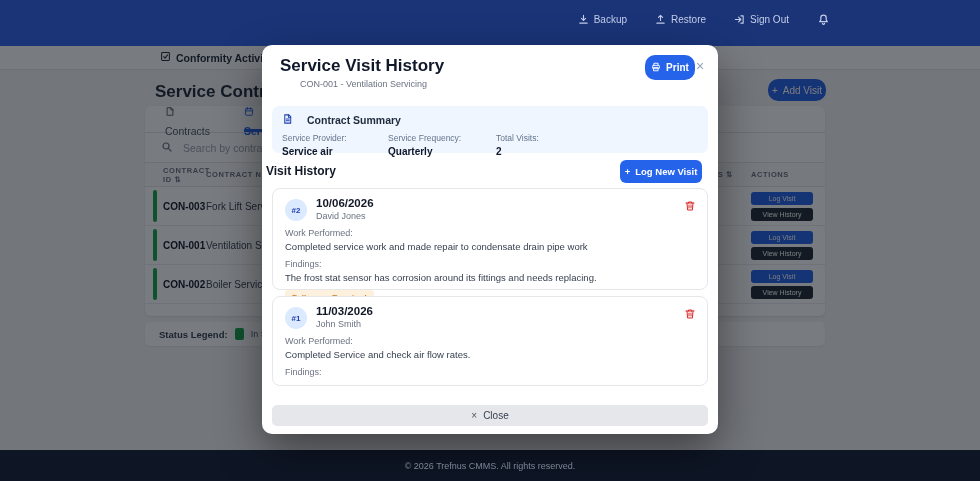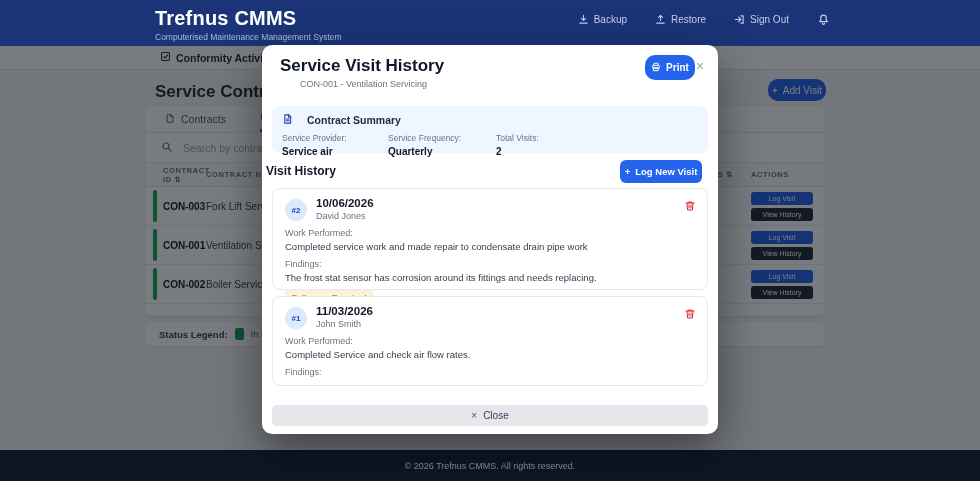--- a/index.html
+++ b/index.html
@@ -20,21 +20,21 @@
   .nav-item { display:flex; align-items:center; gap:5px; font-size:10.5px; font-weight:600; color:#1f2937; }
 
   
   .main { position:absolute; top:70px; left:0; width:980px; height:380px; background:#f3f4f6; z-index:1; }
   .page-title { position:absolute; left:155px; top:12px; font-size:17px; font-weight:800; color:#1f2937; }
   .btn-blue { background:#2563eb; color:#fff; border:none; border-radius:10px; display:flex; align-items:center; justify-content:center; gap:5px; cursor:pointer; font-family:inherit; }
   .add-visit { position:absolute; left:768px; top:9px; width:58px; height:22px; font-size:10px; }
 
   .card { position:absolute; left:145px; top:36px; width:680px; height:210px; background:#fff; border-radius:6px; box-shadow:0 1px 2px rgba(0,0,0,.08); }
   .tabs { height:27px; border-bottom:1px solid #e5e7eb; display:flex; align-items:stretch; padding-left:20px; gap:34px; }
-  .tab { display:flex; align-items:center; gap:6px; font-size:10.5px; color:#4b5563; cursor:pointer; }
+  .tab { display:flex; align-items:flex-start; gap:6px; font-size:10.5px; color:#4b5563; cursor:pointer;flex-direction:column; }
   .tab.active { color:#2563eb; font-weight:700; border-bottom:3px solid #2563eb; }
   .search-row { height:30px; border-bottom:1px solid #e5e7eb; display:flex; align-items:center; padding-left:16px; gap:10px; }
   .search-row input { border:none; outline:none; background:transparent; font-family:inherit; font-size:10.5px; color:#6b7280; width:520px; }
   .search-row input::placeholder { color:#9ca3af; }
 
   .thead { height:24px; display:flex; align-items:center; font-size:7.5px; font-weight:700; letter-spacing:.6px; color:#6b7280; background:#fafafa; border-bottom:1px solid #e5e7eb; }
   .th-id { width:61px; padding-left:18px; }
   .th-name { width:490px; }
   .th-visits { width:55px; }
   .th-actions { width:70px; }
@@ -91,24 +91,20 @@
   
   .footer { position:absolute; left:0; top:450px; width:980px; height:31px; background:#0e1626; display:flex; align-items:center; justify-content:center; z-index:5; }
   .footer span { font-size:9px; color:#8d97aa; }
 </style>
 </head>
 <body>
 
 <div id="app">
 
   <div class="hdr">
-    <div class="hdr-brand">
-      <div class="hdr-title">Trefnus CMMS</div>
-      <div class="hdr-sub">Computerised Maintenance Management System</div>
-    </div>
     <div class="hdr-actions">
       <div class="hdr-act">
         <span>
             <svg width="11" height="11" viewBox="0 0 24 24" fill="none" stroke="currentColor" stroke-width="2.4" stroke-linecap="round" stroke-linejoin="round">
               <path d="M12 3v11m0 0l-4.5-4.5M12 14l4.5-4.5M4 20h16"></path>
             </svg>
           </span>
         <span>Backup</span>
       </div>
       <div class="hdr-act">

